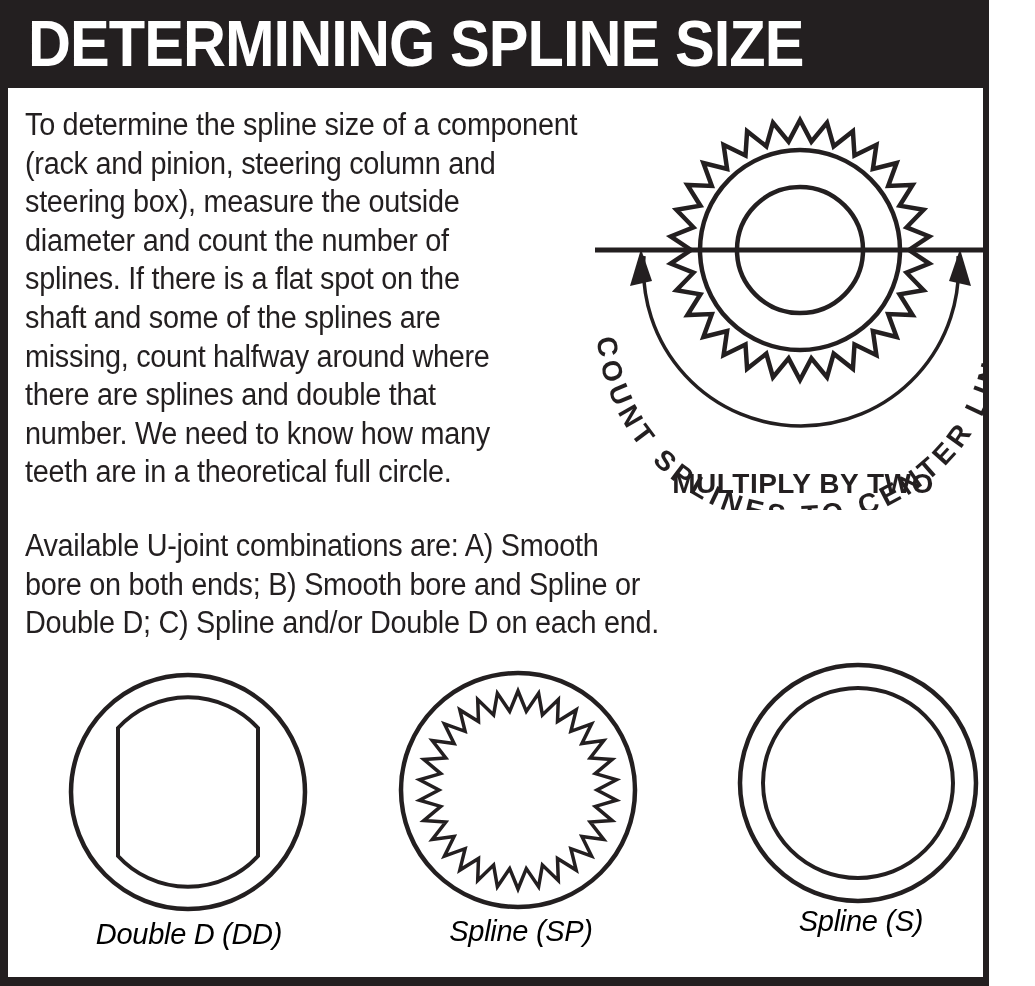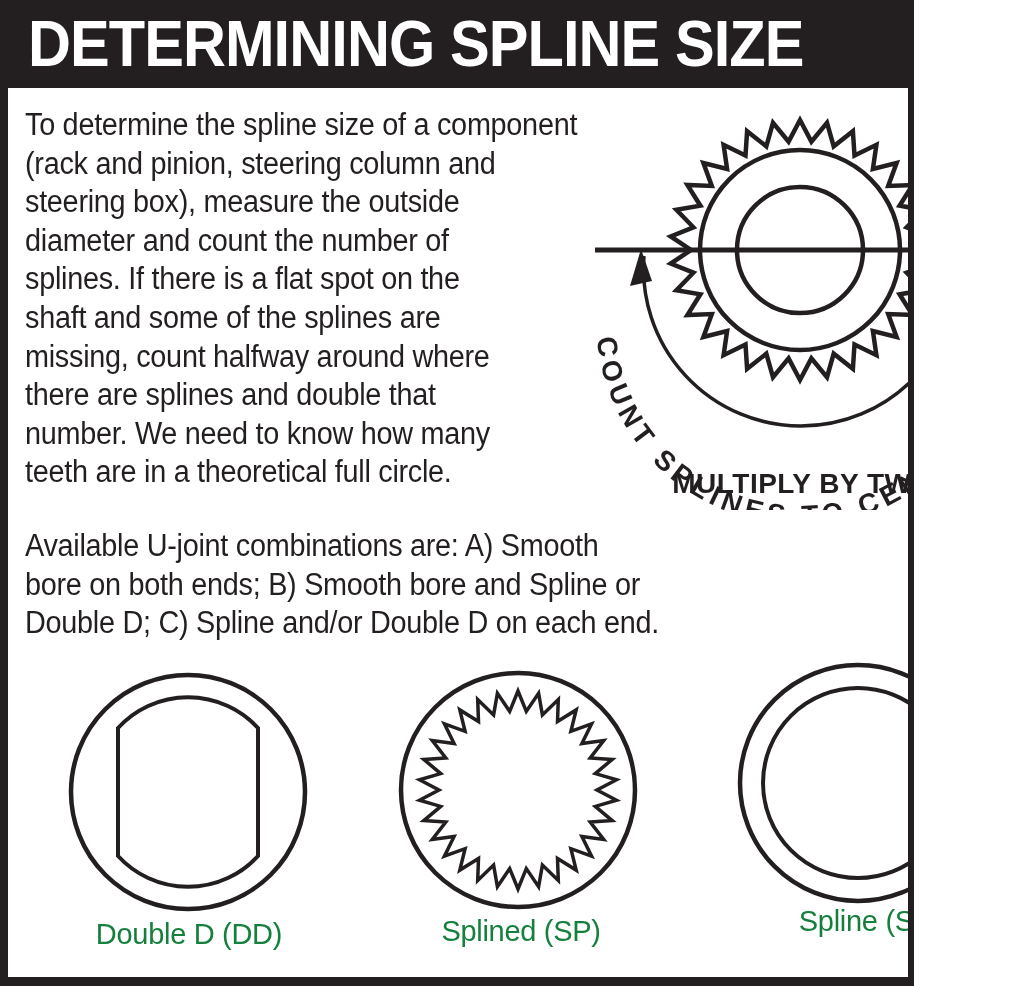--- a/index.html
+++ b/index.html
@@ -1,18 +1,18 @@
 <!DOCTYPE html>
 <html><head>
 <meta charset="utf-8">
 <style>
   html,body{margin:0;padding:0;background:#ffffff;}
   .page{
     position:relative;
-    width:914px;height:986px;
+    width:989px;height:986px;
     background:#ffffff;
     font-family:"Liberation Sans", sans-serif;
     color:#231f20;
     overflow:hidden;
     box-sizing:border-box;
     border-left:8px solid #231f20;
     border-right:6px solid #231f20;
     border-bottom:9px solid #231f20;
   }
   .header-bar{
@@ -56,23 +56,24 @@
   }
   .multiply-label{
     font-family:"Liberation Sans", sans-serif;
     font-size:28px;font-weight:bold;letter-spacing:0.5px;
     fill:#231f20;
   }
   .joint-label{
     position:absolute;
     transform:translateX(-50%);
     font-size:29px;
+    font-style:italic;
     letter-spacing:-0.3px;
     white-space:nowrap;
-    color:#15803d;
+    color:#000000;
   }
 </style>
 </head>
 <body>
 
 <div class="page">
 
   <header class="header-bar">
     <h1 class="page-title">DETERMINING SPLINE SIZE</h1>
   </header>
@@ -123,16 +124,16 @@
       <polygon class="stroke" stroke-width="3.5" points="510.0,691.0 518.3,711.4 530.6,693.2 534.4,714.9 550.3,699.6 549.5,721.6 568.2,709.9 562.9,731.3 583.6,723.8 573.9,743.6 595.7,740.5 582.2,757.9 604.2,759.4 587.3,773.6 608.5,779.7 589.0,790.0 608.5,800.3 587.3,806.4 604.2,820.6 582.2,822.1 595.7,839.5 573.9,836.4 583.6,856.2 562.9,848.7 568.2,870.1 549.5,858.4 550.3,880.4 534.4,865.1 530.6,886.8 518.3,868.6 510.0,889.0 501.7,868.6 489.4,886.8 485.6,865.1 469.7,880.4 470.5,858.4 451.8,870.1 457.1,848.7 436.4,856.2 446.1,836.4 424.3,839.5 437.8,822.1 415.8,820.6 432.7,806.4 411.5,800.3 431.0,790.0 411.5,779.7 432.7,773.6 415.8,759.4 437.8,757.9 424.3,740.5 446.1,743.6 436.4,723.8 457.1,731.3 451.8,709.9 470.5,721.6 469.7,699.6 485.6,714.9 489.4,693.2 501.7,711.4"></polygon>
     </g>
 
     <g>
       <circle class="stroke" stroke-width="4.5" cx="850" cy="783" r="118"></circle>
       <circle class="stroke" stroke-width="4" cx="850" cy="783" r="95"></circle>
     </g>
   </svg>
 
   <div class="joint-label" style="left:181px;top:918px;">Double D (DD)</div>
-  <div class="joint-label" style="left:513px;top:915px;">Splined (SP)</div>
+  <div class="joint-label" style="left:513px;top:915px;">Spline (SP)</div>
   <div class="joint-label" style="left:853px;top:905px;">Spline (S)</div>
 
 </div>
 
 </body></html>

